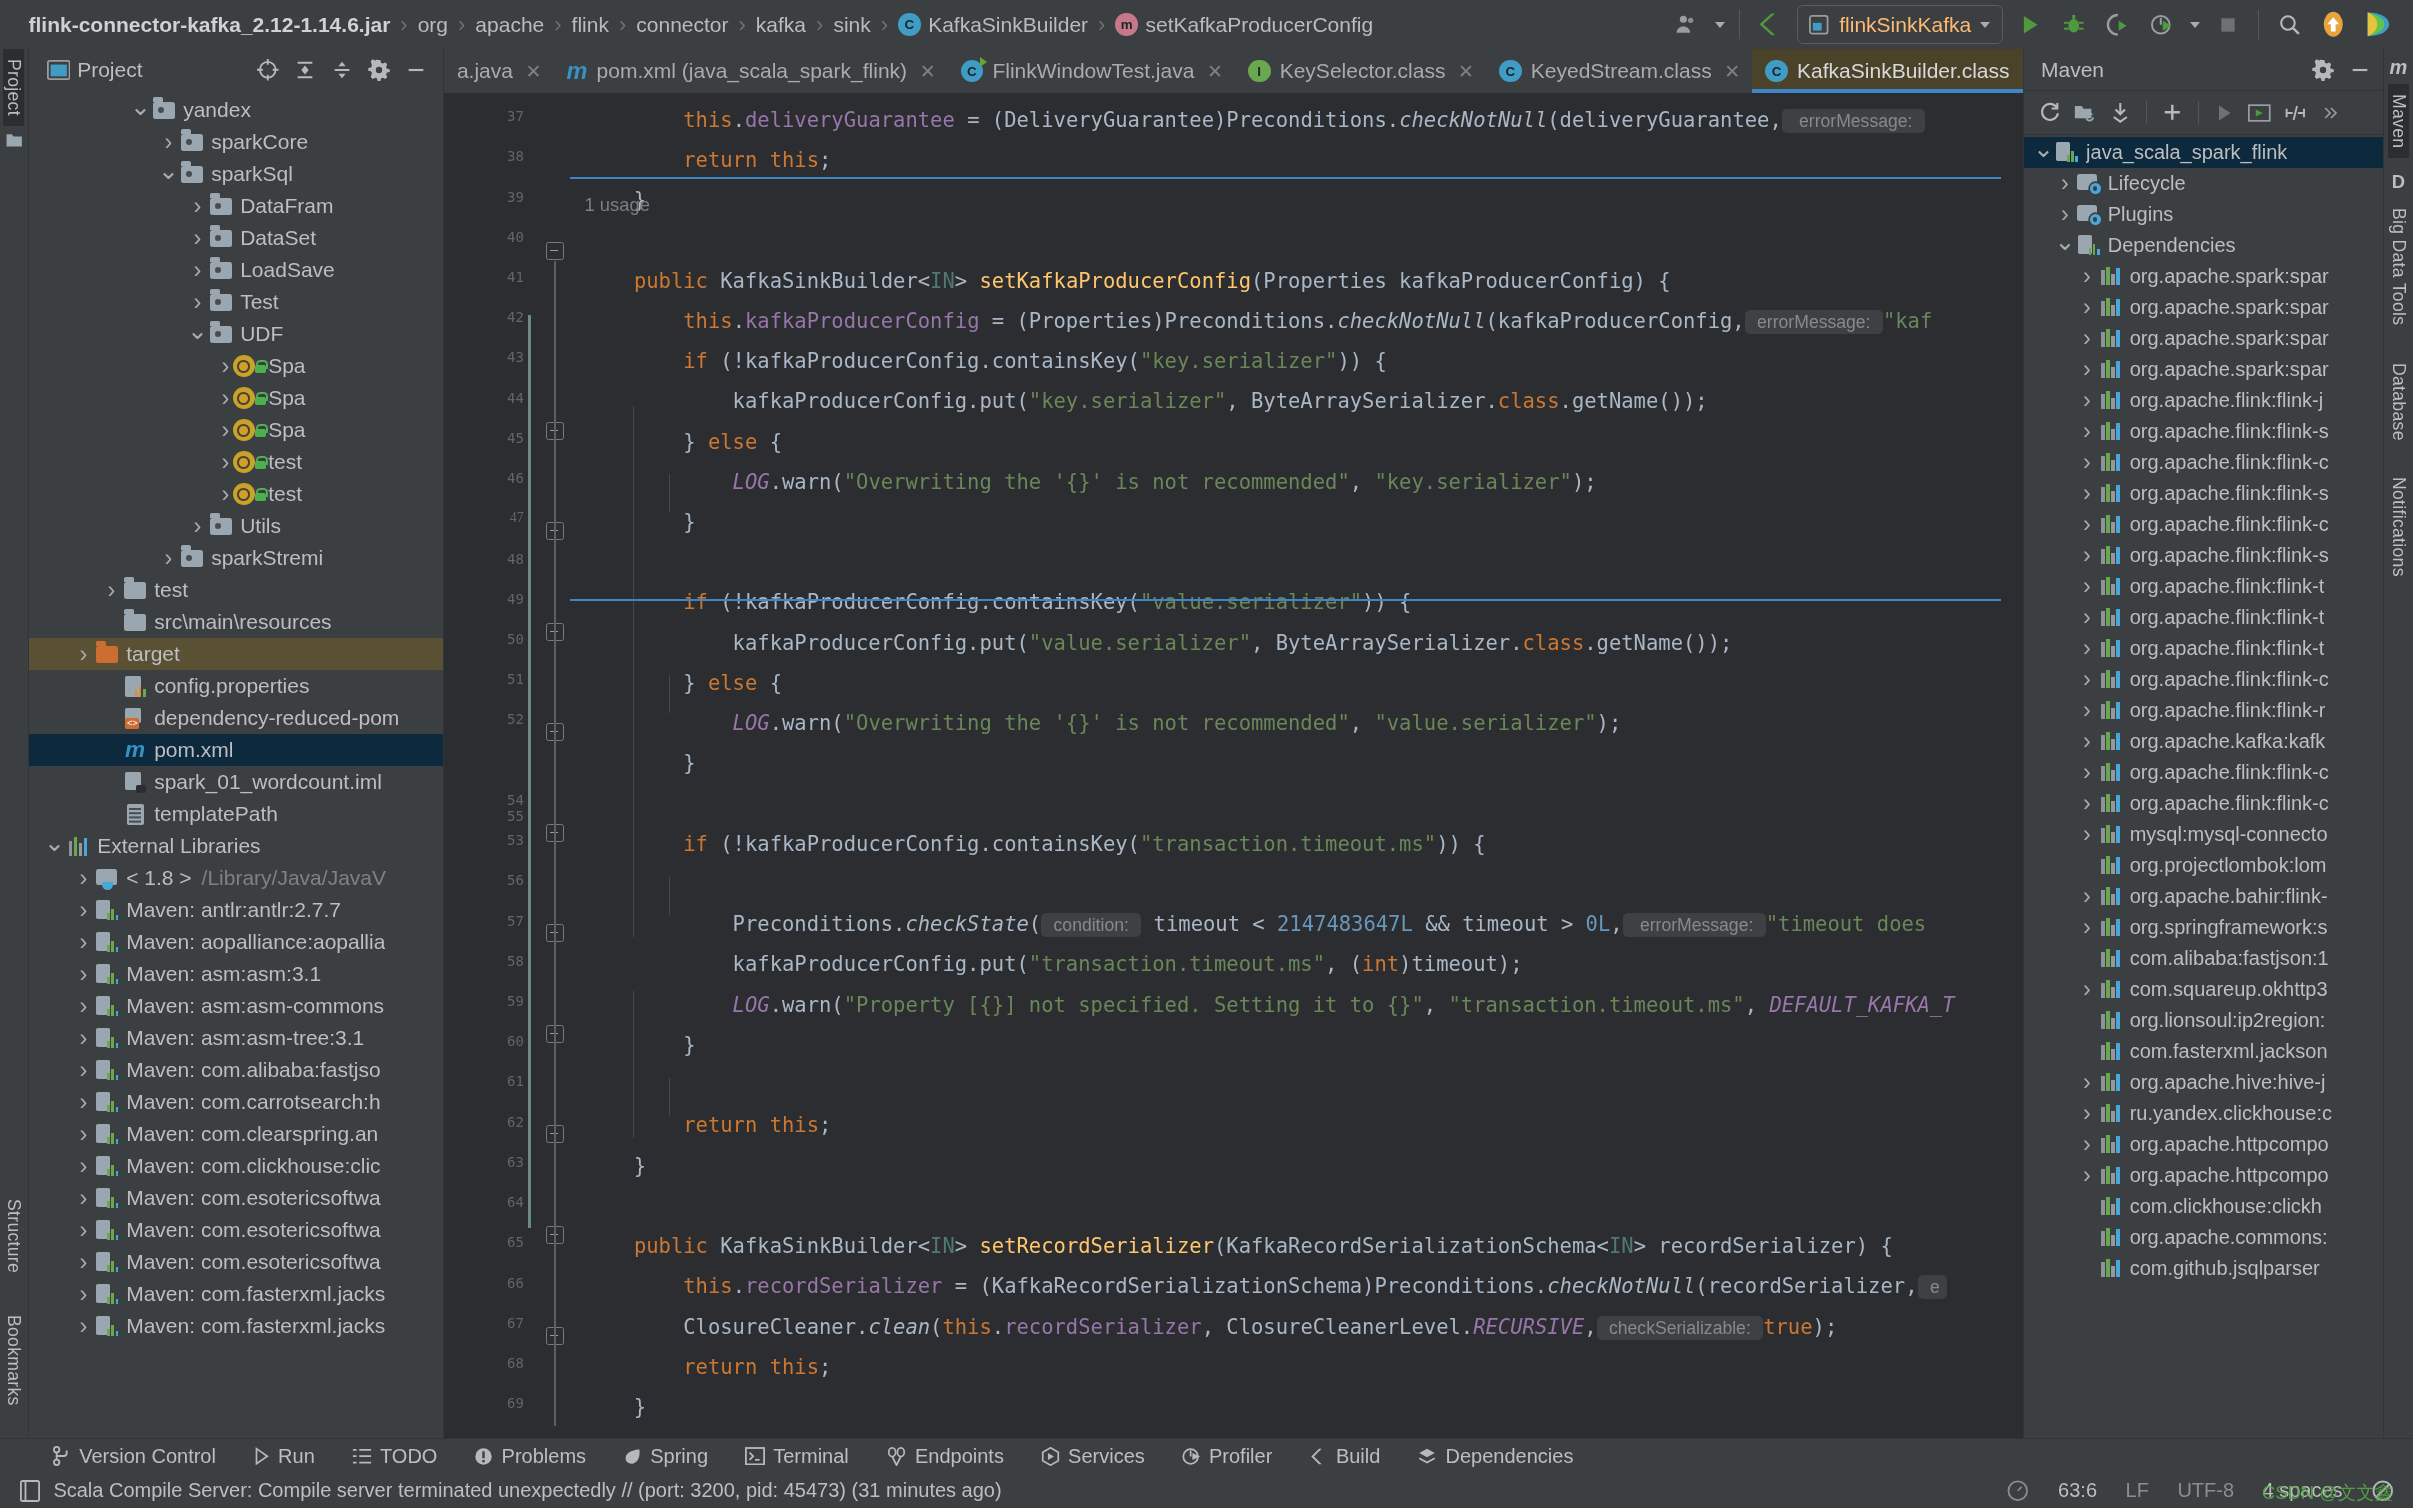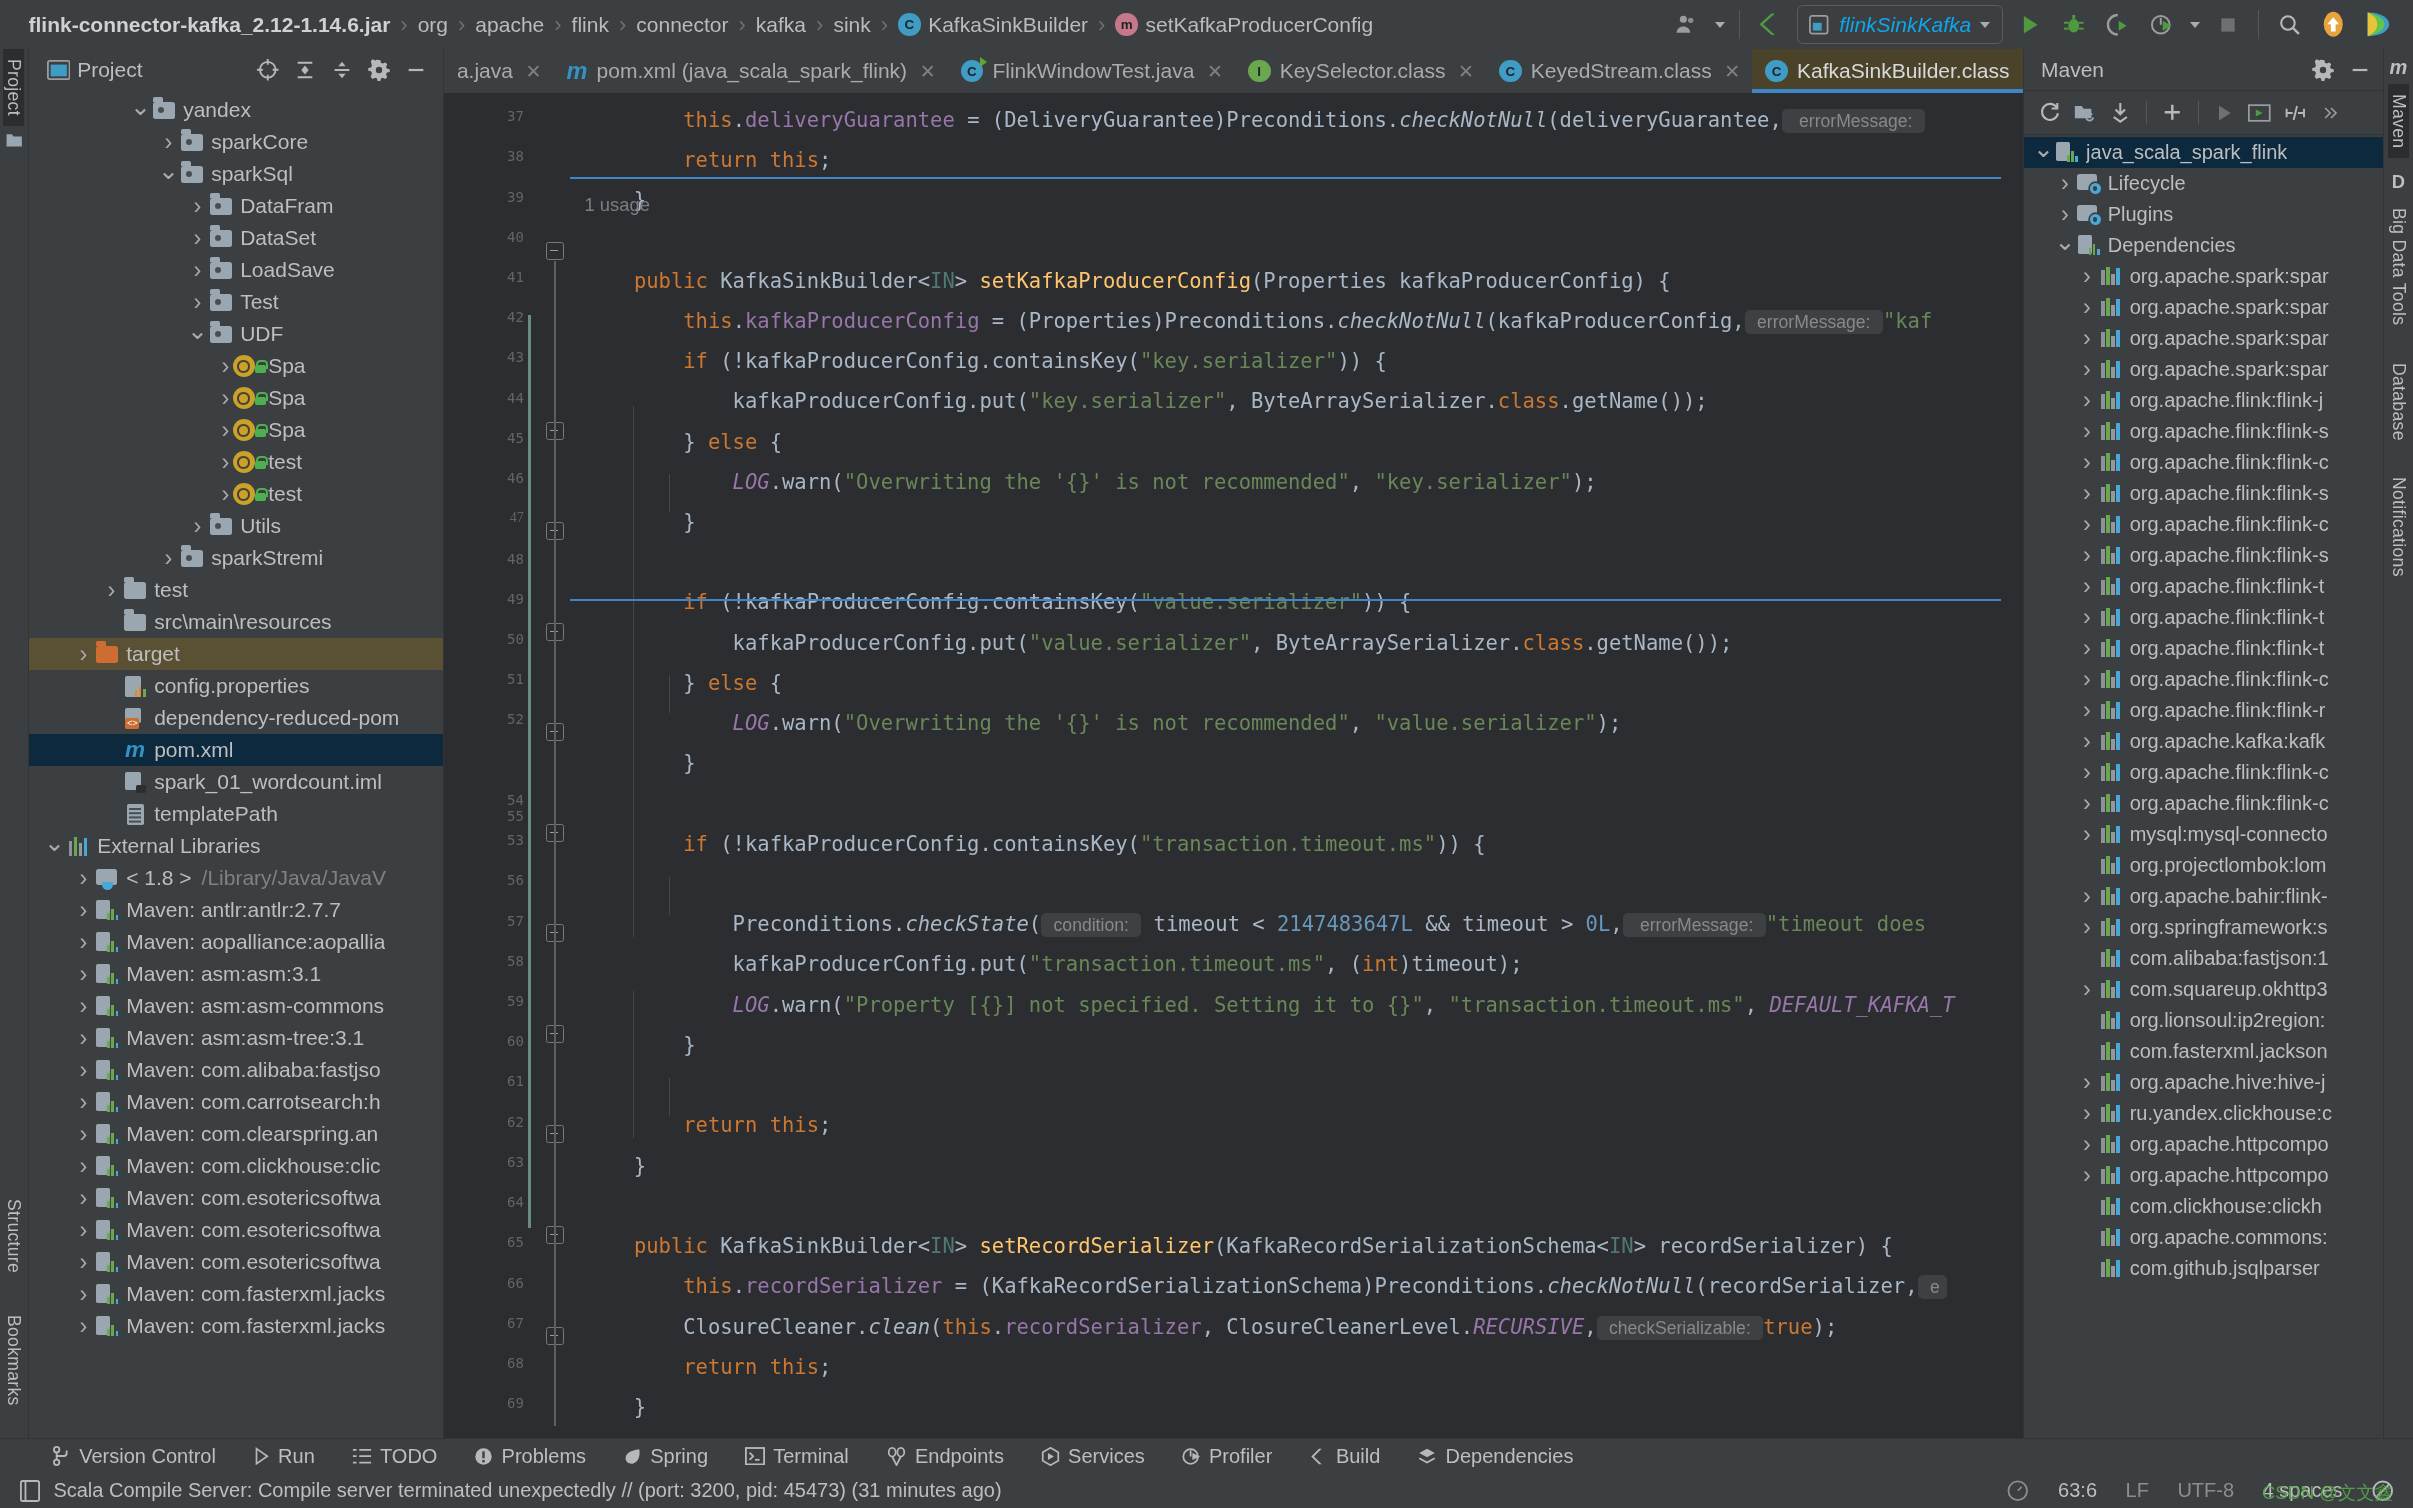--- a/index.html
+++ b/index.html
@@ -30,21 +30,21 @@
   .ic-method { background:#c4788a; }
   .crumb-with-ic { display:inline-flex; align-items:center; }
 
   .titlebar-right { margin-left:auto; display:flex; align-items:center; gap:0px; }
   .tb-btn { width:44px;height:39px;display:flex;align-items:center;justify-content:center;cursor:default; }
   .tb-sep { width:0.8px;height:28.5px;background:#555759;margin:0 8.4px; }
   .runcfg {
     display:flex;align-items:center;gap:9.2px;border:0.8px solid #5a5d5f;border-radius:5.9px;
     height:39px;padding:0 11.7px 0 8.4px; margin:0 5px;
   }
-  .runcfg-label { font-size:21px;color:#0ea5e9;font-style:italic; }
+  .runcfg-label { font-size:21px;color:#fdba74; }
   .caret { width:0;height:0;border-left:5.9px solid transparent;border-right:5.9px solid transparent;border-top:6.7px solid #a9abad; }
 
   
   .body { flex:1; display:flex; min-height:0; }
 
   
   .leftstrip { width:28.5px; background:#3c3f41; border-right:0.8px solid #323436; display:flex; flex-direction:column; align-items:center; flex:0 0 28.5px; position:relative; }
   .vtab { writing-mode:vertical-rl; text-orientation:mixed; font-size:17.6px; color:#bcbec0; padding:10px 0; letter-spacing:0.3px; }
   .vtab.active { background:#2b2d30; }
   .vtab-ic { margin:5px 0; }

